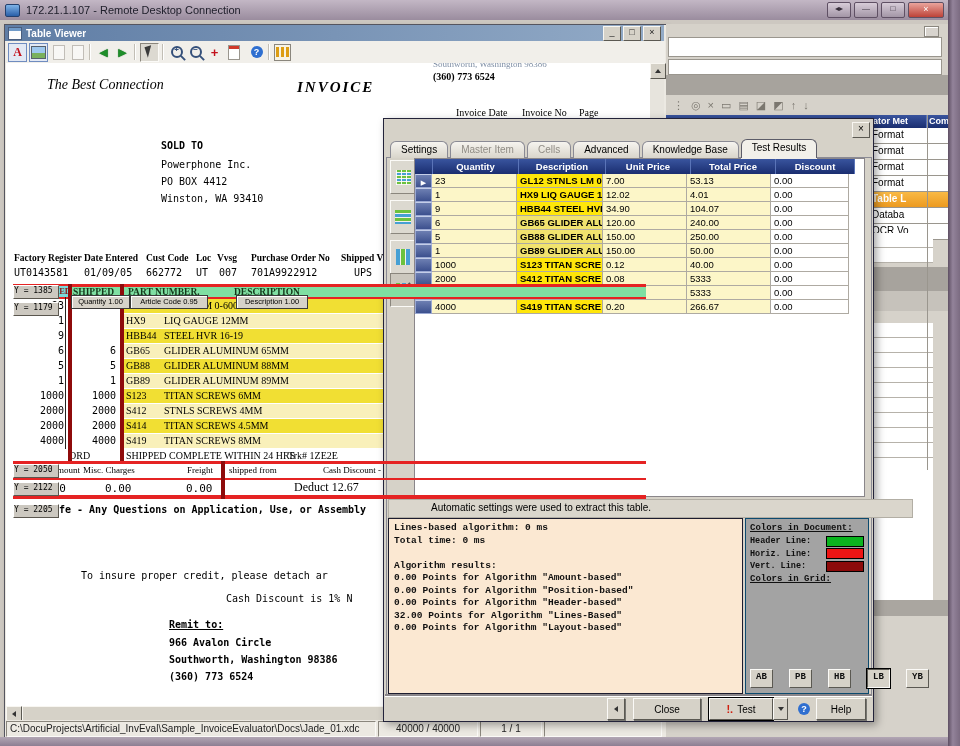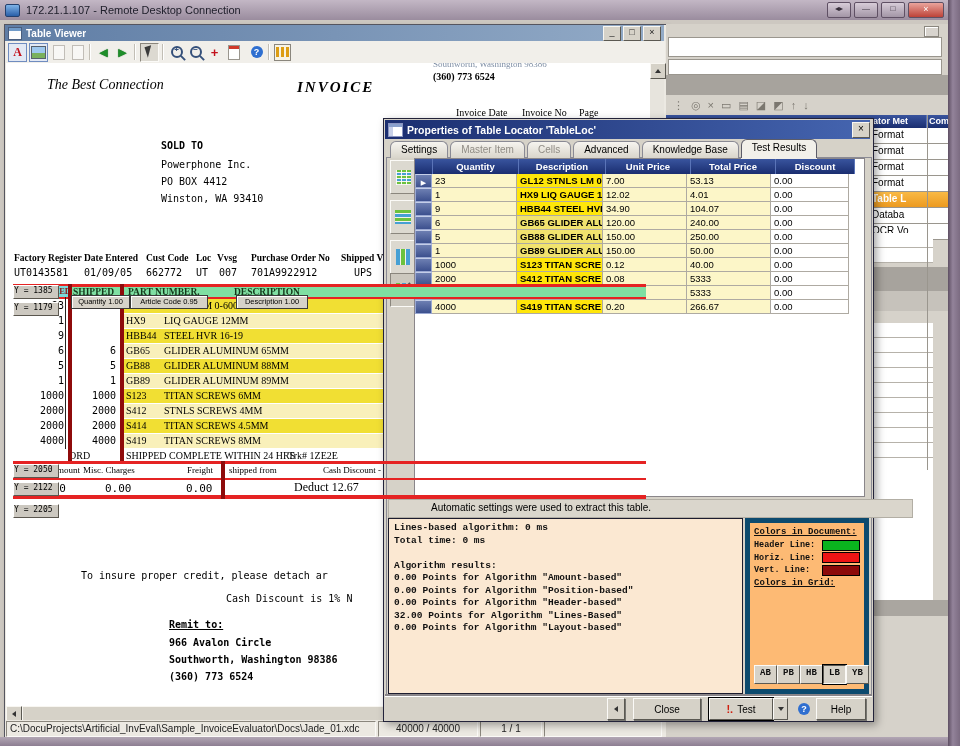--- a/index.html
+++ b/index.html
@@ -106,26 +106,26 @@
   .sel{width:17px;padding:0;background:linear-gradient(180deg,#6d7fb2,#3c508e);border:1px solid #9aa8d2;border-top-color:#c4cee8;text-align:center}
   .cur{color:#fff;font-size:7px;line-height:12px}
   .c-num{background:#fcf6c8}
   .c-desc{background:#fcf6c8;font-weight:bold}
   .c-desc.alpha{background:#ffe60a}
   .c-desc.mixed{background:#f1e36e}
   .c-disc{background:#fff}
   .dlg-stat{position:absolute;left:1px;top:341px;width:481px;height:17px;background:#dad6cc;border:1px solid #b2aea4;font-size:10px;line-height:15px;padding-left:42px}
   .logbox{position:absolute;left:1px;top:360px;width:355px;height:176px;background:#fbe8d2;border:1px solid #1c1c2e;font-family:"Liberation Mono",monospace;font-size:9.5px;font-weight:bold;line-height:12.5px;padding:3px 5px;color:#101010;overflow:hidden;box-sizing:border-box}
   .log-line{min-height:12.5px;white-space:pre}
-  .legend{position:absolute;left:358px;top:360px;width:124px;height:176px;background:#fdba74;border:5px solid #0c4a6e;padding:3px 4px;font-family:"Liberation Mono",monospace;font-size:8.5px;font-weight:bold;box-sizing:border-box;color:#101010}
+  .legend{position:absolute;left:358px;top:360px;width:124px;height:176px;background:#a3a3a3;border:1px solid #0c4a6e;padding:3px 4px;font-family:"Liberation Mono",monospace;font-size:8.5px;font-weight:bold;box-sizing:border-box;color:#101010}
   .leg-title{text-decoration:underline;font-size:9px;margin:1px 0 2px;white-space:nowrap}
   .leg-row{display:flex;align-items:center;height:12.5px}
   .leg-label{flex:1;white-space:nowrap}
   .leg-swatch{width:36px;height:9px;border:1px solid #000}
-  .algo-row{position:absolute;left:4px;bottom:5px;display:flex;gap:0}
+  .algo-row{position:absolute;left:4px;bottom:5px;display:flex;gap:16px}
   .algo-btn{width:21px;height:17px;background:#d6d2c8;border:1px solid;border-color:#fbfaf7 #5b5952 #5b5952 #fbfaf7;font-size:9px;text-align:center;line-height:15px}
   .algo-btn.selected{outline:1px solid #000;border-color:#5b5952 #fbfaf7 #fbfaf7 #5b5952}
   .dlg-foot{position:absolute;left:1px;top:577px;width:487px;height:24px;background:#d6d2c8;border-top:1px solid #fff;box-shadow:0 -2px 0 #8a868a;display:flex;align-items:center;justify-content:flex-end}
   .pbtn{height:20px;background:#d6d2c8;border:1px solid;border-color:#fbfaf7 #5b5952 #5b5952 #fbfaf7;box-shadow:1px 1px 0 rgba(40,40,40,.55);font-size:10px;display:flex;align-items:center;justify-content:center;margin-right:8px}
   .pbtn.default{outline:1.5px solid #000}
   .bang{color:#d02010;font-weight:bold;font-size:11px;margin-right:4px}
   .split{width:13px;height:20px;background:#d6d2c8;border:1px solid;border-color:#fbfaf7 #5b5952 #5b5952 #fbfaf7;display:flex;align-items:center;justify-content:center;margin-left:-8px;margin-right:10px}
   
   .rw{position:absolute;left:666px;top:24px;width:283px;height:713px;background:#d6d2ca;overflow:hidden}
   .rw-band{position:absolute;background:#fff;border:1px solid #9a968e}
@@ -369,20 +369,21 @@
       <div class="hline" style="top:415px;height:2px"></div>
       <span class="abs mon" style="left:40px;top:419px;font-size:11px">.00</span>
       <span class="abs mon" style="left:99px;top:419px;font-size:11px">0.00</span>
       <span class="abs mon" style="left:180px;top:419px;font-size:11px">0.00</span>
       <span class="abs ser" style="left:288px;top:417px;font-size:12px">Deduct  12.67</span>
       <div class="vdark" style="left:215px;top:398px;height:38px"></div>
       <div class="hline" style="top:432px;height:4px"></div>
       <div class="ylab" style="left:7px;top:401px">Y = 2050</div>
       <div class="ylab" style="left:7px;top:419px">Y = 2122</div>
       <div class="ylab" style="left:7px;top:441px">Y = 2205</div>
+      <span class="abs mon" style="left:53px;top:441px;font-size:10px;font-weight:bold">fe - Any Questions on Application, Use, or Assembly</span>
 
       <span class="abs mon" style="left:75px;top:507px;font-size:10px">To insure proper credit, please detach ar</span>
       <span class="abs mon" style="left:220px;top:530px;font-size:10px;font-weight:normal">Cash Discount is 1% N</span>
       <span class="abs mon" style="left:163px;top:556px;font-size:10px;font-weight:bold;text-decoration:underline">Remit to:</span>
       <span class="abs mon" style="left:163px;top:574px;font-size:10px;font-weight:bold">966 Avalon Circle</span>
       <span class="abs mon" style="left:163px;top:591px;font-size:10px;font-weight:bold">Southworth, Washington 98386</span>
       <span class="abs mon" style="left:163px;top:608px;font-size:10px;font-weight:bold">(360) 773 6524</span>
     </div>
 
     <div class="tv-vs">
@@ -457,24 +458,20 @@
     <div class="rw-thin" style="top:209px;height:30px"></div>
     <div class="rw-gray" style="left:0;top:243px;width:283px;height:24px"></div>
     <div class="rw-gray" style="left:0;top:267px;width:283px;height:20px;background:#c6c2bb"></div>
     <div class="rw-thin" style="top:299px;height:147px"></div>
     <div class="abs" style="left:0;top:446px;width:267px;height:130px;background:#fff"></div>
     <div class="rw-vline" style="top:91px;height:355px"></div>
     <div class="rw-gray" style="left:0;top:576px;width:283px;height:16px;background:#aaa6a0"></div>
   </div>
 
   <div class="dlg">
-    <div class="dlg-title">
-      <span class="dlg-tico"></span>
-      <span class="t">Properties of Table Locator 'TableLoc'</span>
-    </div>
     <div class="dlg-x raised">×</div>
 
     <div class="tabs">
 
         <span class="tab normal">Settings</span>
 
         <span class="tab disabled">Master Item</span>
 
         <span class="tab disabled">Cells</span>
 

